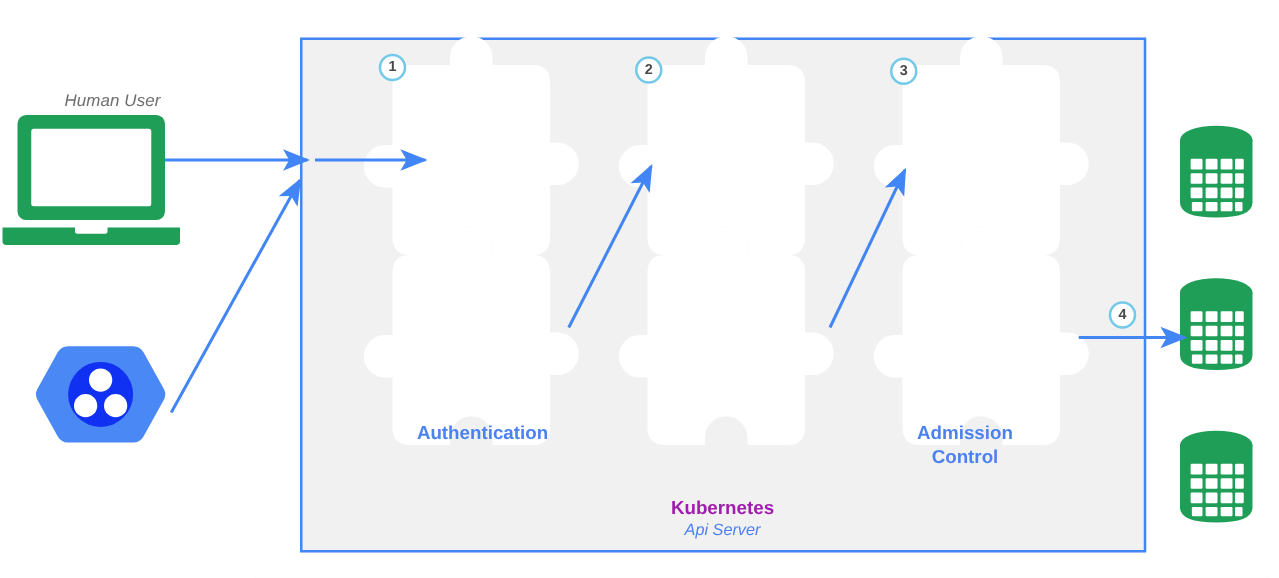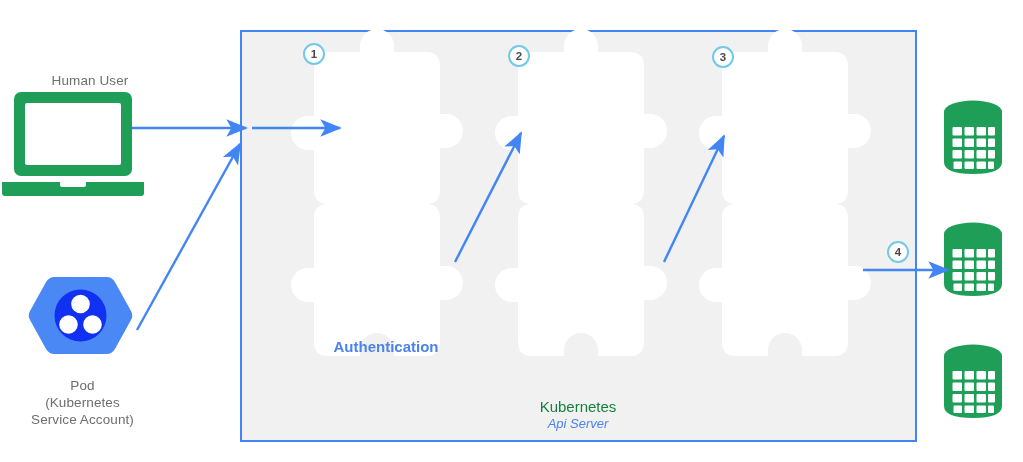--- a/index.html
+++ b/index.html
@@ -9,20 +9,21 @@
     -webkit-font-smoothing:antialiased;
   }
   .stage{position:absolute;inset:0;}
   svg.layer{position:absolute;left:0;top:0;width:1023px;height:462px;}
 
   
   .cap{
     position:absolute;text-align:center;color:#6e6e6e;
     font-size:13.5px;line-height:17px;letter-spacing:.1px;
     white-space:pre-line;
+    font-style:italic;
   }
   #human-user-label{left:0;top:72px;width:180px;}
   #pod-label{left:0;top:377px;width:165px;}
 
   
   #api-panel{
     position:absolute;left:240px;top:30px;width:677px;height:412px;
     background:#f1f1f1;border:2.5px solid #4285f4;box-sizing:border-box;
   }
 
@@ -30,21 +31,21 @@
   .stage-label{
     position:absolute;text-align:center;color:#4b82ef;
     font-weight:bold;font-size:15px;line-height:19px;white-space:pre-line;
   }
   #label-authentication{left:296px;top:337px;width:180px;}
   #label-authorization{left:447px;top:337px;width:180px;}
   #label-admission-control{left:682px;top:337px;width:180px;}
 
   #k8s-title{
     position:absolute;left:398px;top:398px;width:360px;text-align:center;
-    color:#15803d;font-weight:normal;font-size:15px;line-height:18px;
+    color:#a21caf;font-weight:bold;font-size:15px;line-height:18px;
   }
   #k8s-subtitle{
     position:absolute;left:398px;top:416px;width:360px;text-align:center;
     color:#4b82ef;font-style:italic;font-size:13px;line-height:15px;
   }
 
   
   .badge{
     position:absolute;width:22px;height:22px;border-radius:50%;
     background:#ffffff;border:2px solid #72c9e8;box-sizing:border-box;
@@ -165,25 +166,24 @@
       <line x1="137" y1="330" x2="240" y2="144"></line>
       <line x1="252" y1="128" x2="340" y2="128"></line>
       <line x1="455" y1="262" x2="521" y2="133"></line>
       <line x1="664" y1="262" x2="724" y2="136"></line>
       <line x1="863" y1="270" x2="948" y2="270"></line>
     </g>
   </svg>
 
   <div class="cap" id="human-user-label">Human User</div>
 
-  <div class="cap" id="pod-label">Pod
-(Kubernetes
-Service Account)</div>
 
   <div class="stage-label" id="label-authentication">Authentication</div>
+  <div class="stage-label" id="label-admission-control">Admission
+Control</div>
 
   <div id="k8s-title">Kubernetes</div>
   <div id="k8s-subtitle">Api Server</div>
 
   <div class="badge" id="badge-1">1</div>
   <div class="badge" id="badge-2">2</div>
   <div class="badge" id="badge-3">3</div>
   <div class="badge" id="badge-4">4</div>
 
 </div>

